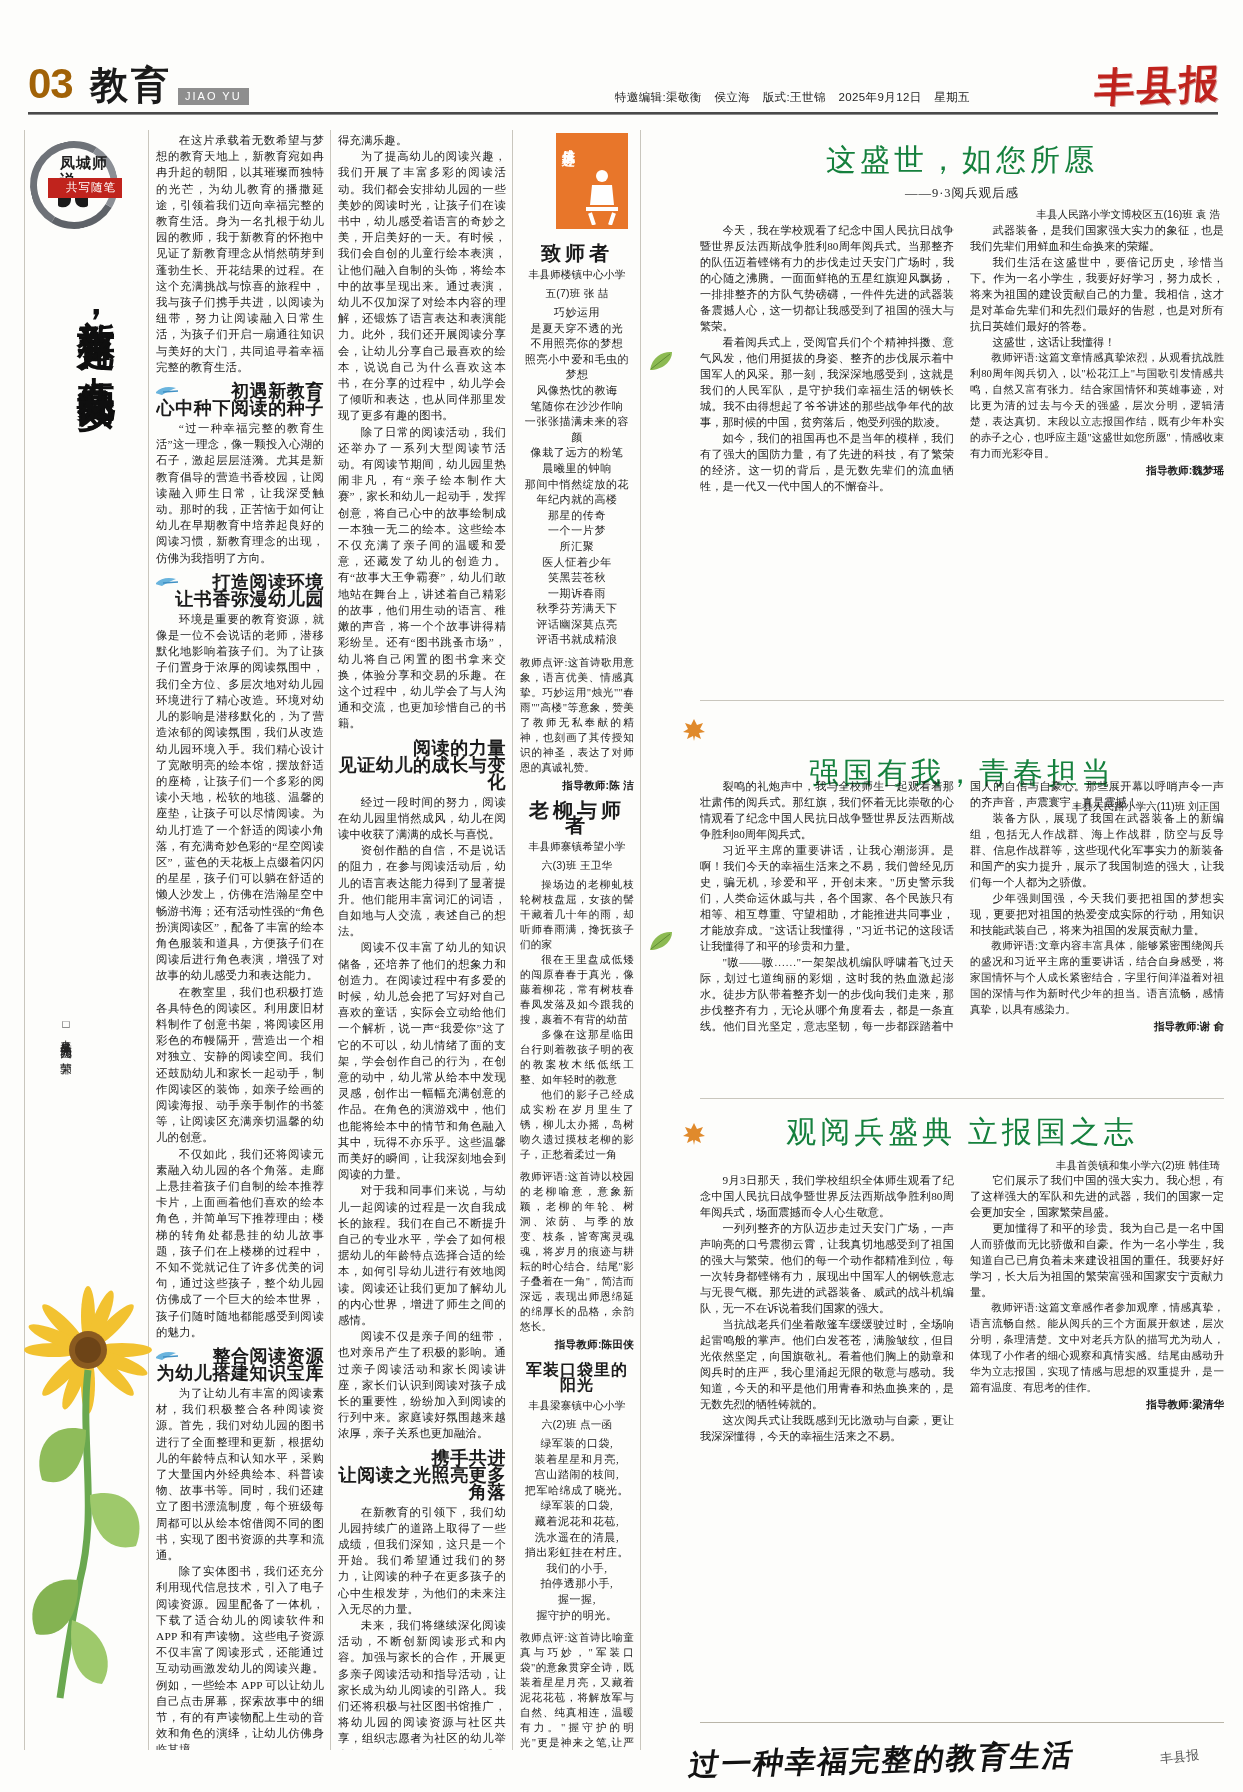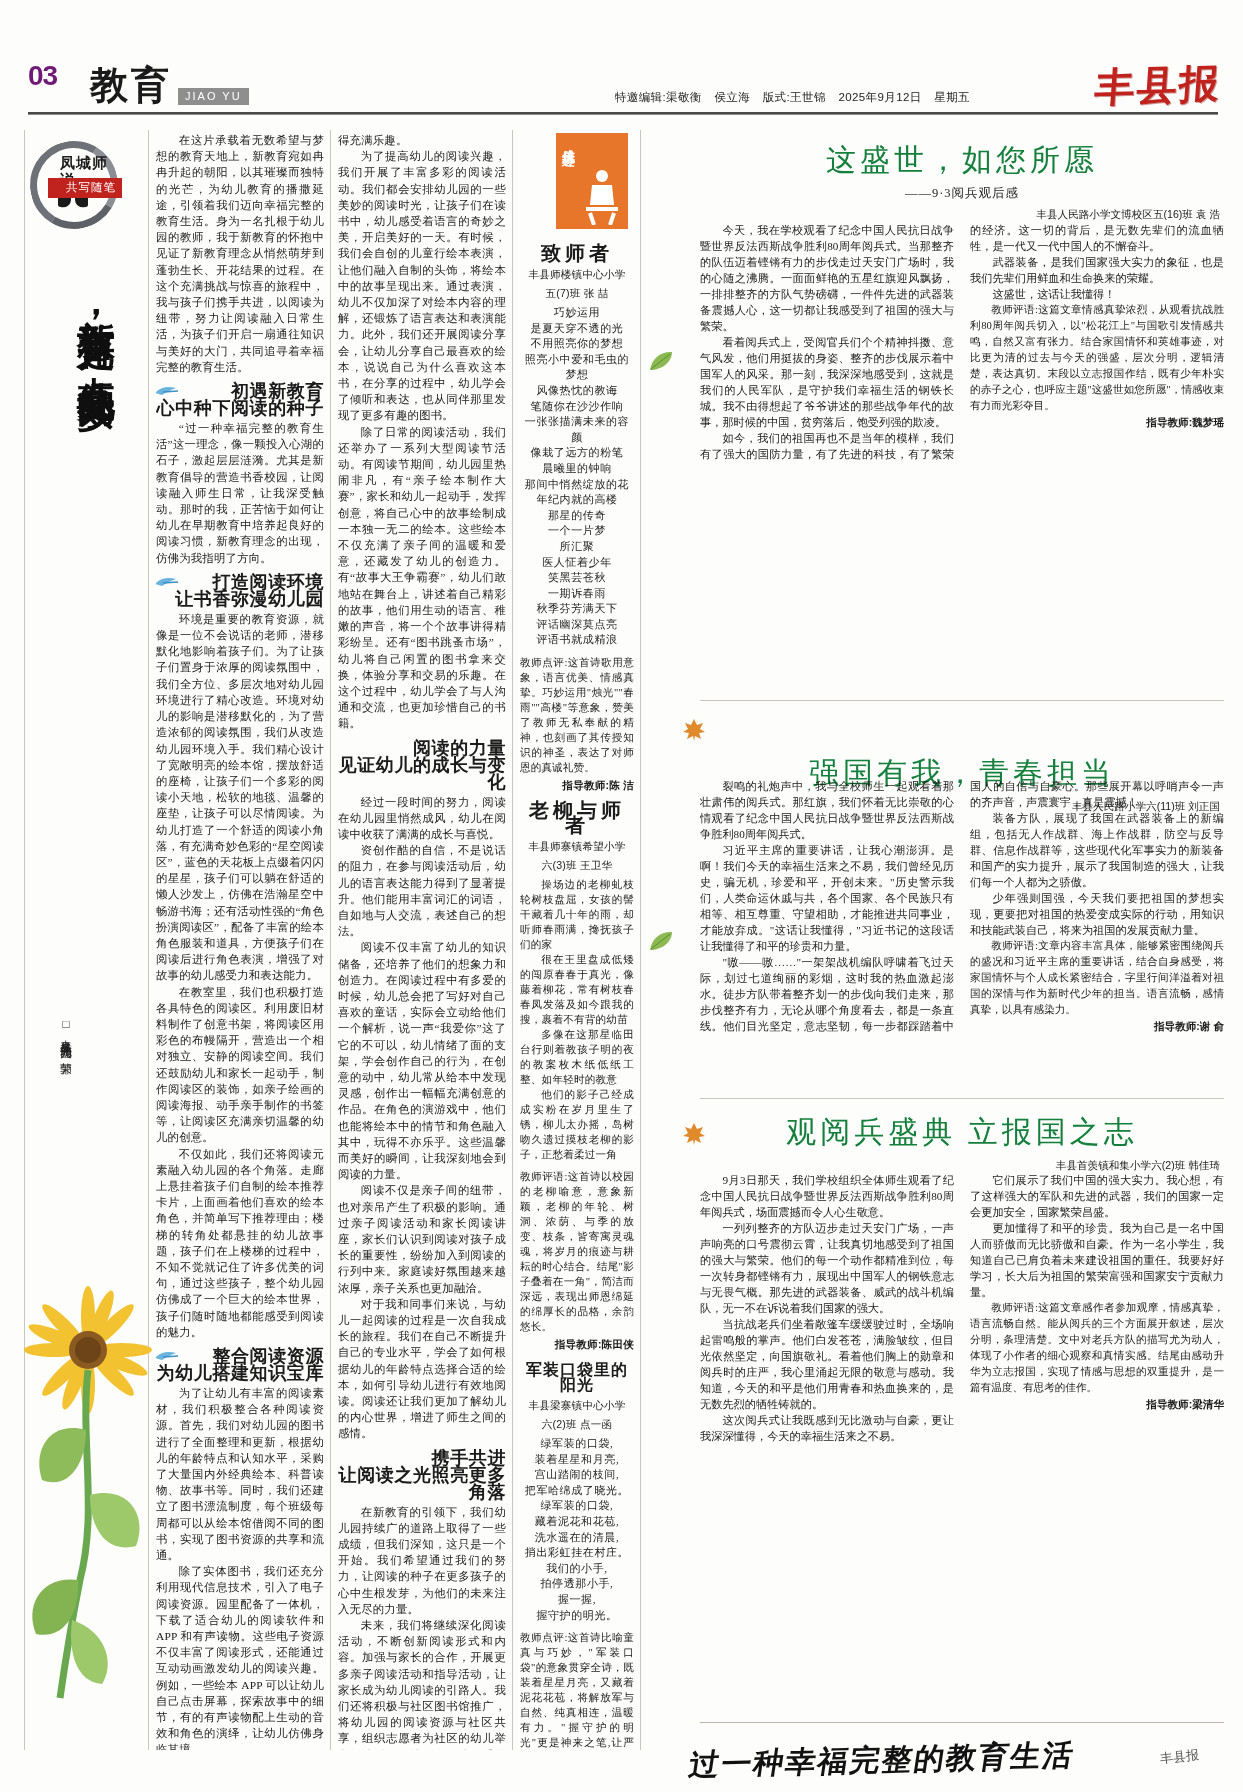--- a/index.html
+++ b/index.html
@@ -7,21 +7,21 @@
     width: 1243px; height: 1792px;
     background: #fdfdfb;
     font-family: "Liberation Serif", "DejaVu Serif", serif;
     color: #161616;
     overflow: hidden;
   }
   .page { position: relative; width: 1243px; height: 1792px; background: #fdfdfb; }
   .pagenum {
     position: absolute; left: 28px; top: 60px;
     font-family: "Liberation Sans", sans-serif;
-    font-size: 28px; font-weight: bold; color: #701a75; letter-spacing: -1px;
+    font-size: 42px; font-weight: bold; color: #a16207; letter-spacing: -1px;
   }
   .section-name {
     position: absolute; left: 90px; top: 60px;
     font-family: "Liberation Sans", sans-serif;
     font-size: 38px; font-weight: bold; color: #1a1a1a; letter-spacing: 3px;
   }
   .section-pinyin {
     position: absolute; left: 178px; top: 88px;
     background: #8e8e8e; color: #fff;
     font-family: "Liberation Sans", sans-serif;
@@ -299,22 +299,22 @@
     <p style="text-indent:0">得充满乐趣。</p>
     <p>为了提高幼儿的阅读兴趣，我们开展了丰富多彩的阅读活动。我们都会安排幼儿园的一些美妙的阅读时光，让孩子们在读书中，幼儿感受着语言的奇妙之美，开启美好的一天。有时候，我们会自创的儿童行绘本表演，让他们融入自制的头饰，将绘本中的故事呈现出来。通过表演，幼儿不仅加深了对绘本内容的理解，还锻炼了语言表达和表演能力。此外，我们还开展阅读分享会，让幼儿分享自己最喜欢的绘本，说说自己为什么喜欢这本书，在分享的过程中，幼儿学会了倾听和表达，也从同伴那里发现了更多有趣的图书。</p>
     <p>除了日常的阅读活动，我们还举办了一系列大型阅读节活动。有阅读节期间，幼儿园里热闹非凡，有“亲子绘本制作大赛”，家长和幼儿一起动手，发挥创意，将自己心中的故事绘制成一本独一无二的绘本。这些绘本不仅充满了亲子间的温暖和爱意，还藏发了幼儿的创造力。有“故事大王争霸赛”，幼儿们敢地站在舞台上，讲述着自己精彩的故事，他们用生动的语言、稚嫩的声音，将一个个故事讲得精彩纷呈。还有“图书跳蚤市场”，幼儿将自己闲置的图书拿来交换，体验分享和交易的乐趣。在这个过程中，幼儿学会了与人沟通和交流，也更加珍惜自己的书籍。</p>
     <div class="sub">
       <div>阅读的力量</div>
       <div>见证幼儿的成长与变化</div>
     </div>
     <p>经过一段时间的努力，阅读在幼儿园里悄然成风，幼儿在阅读中收获了满满的成长与喜悦。</p>
     <p>资创作酷的自信，不是说话的阻力，在参与阅读活动后，幼儿的语言表达能力得到了显著提升。他们能用丰富词汇的词语，自如地与人交流，表述自己的想法。</p>
     <p>阅读不仅丰富了幼儿的知识储备，还培养了他们的想象力和创造力。在阅读过程中有多爱的时候，幼儿总会把了写好对自己喜欢的童话，实际会立动给他们一个解析，说一声“我爱你”这了它的不可以，幼儿情绪了面的支架，学会创作自己的行为，在创意的动中，幼儿常从给本中发现灵感，创作出一幅幅充满创意的作品。在角色的演游戏中，他们也能将绘本中的情节和角色融入其中，玩得不亦乐乎。这些温馨而美好的瞬间，让我深刻地会到阅读的力量。</p>
+    <p>对于我和同事们来说，与幼儿一起阅读的过程是一次自我成长的旅程。我们在自己不断提升自己的专业水平，学会了如何根据幼儿的年龄特点选择合适的绘本，如何引导幼儿进行有效地阅读。阅读还让我们更加了解幼儿的内心世界，增进了师生之间的感情。</p>
     <p>阅读不仅是亲子间的纽带，也对亲吊产生了积极的影响。通过亲子阅读活动和家长阅读讲座，家长们认识到阅读对孩子成长的重要性，纷纷加入到阅读的行列中来。家庭读好氛围越来越浓厚，亲子关系也更加融洽。</p>
-    <p>对于我和同事们来说，与幼儿一起阅读的过程是一次自我成长的旅程。我们在自己不断提升自己的专业水平，学会了如何根据幼儿的年龄特点选择合适的绘本，如何引导幼儿进行有效地阅读。阅读还让我们更加了解幼儿的内心世界，增进了师生之间的感情。</p>
     <div class="sub">
       <div>携手共进</div>
       <div>让阅读之光照亮更多角落</div>
     </div>
     <p>在新教育的引领下，我们幼儿园持续广的道路上取得了一些成绩，但我们深知，这只是一个开始。我们希望通过我们的努力，让阅读的种子在更多孩子的心中生根发芽，为他们的未来注入无尽的力量。</p>
     <p>未来，我们将继续深化阅读活动，不断创新阅读形式和内容。加强与家长的合作，开展更多亲子阅读活动和指导活动，让家长成为幼儿阅读的引路人。我们还将积极与社区图书馆推广，将幼儿园的阅读资源与社区共享，组织志愿者为社区的幼儿举办阅读活动，让更多的孩子受益于阅读。</p>
     <p>在追逐新教育的道路上，虽然会遇到各种困难和挑战，但我相信，只要我们怀着对教育的热情与执着，就一定能在新教育的照耀下，让阅读的光芒照亮每一个孩子。让我们携手共进，以阅读为帆，以书为翼，载着幼儿驶向知识的彼岸，在书香中书写属于他们的精彩人生。</p>
 
   </div>
 
@@ -409,20 +409,21 @@
   <div style="position:absolute; left:700px; top:140px; width:524px;">
     <div class="hl hl1">这盛世，如您所愿</div>
     <div class="hl-sub">——9·3阅兵观后感</div>
     <div class="hl-by">丰县人民路小学文博校区五(16)班    袁 浩</div>
   </div>
   <div class="twocol" style="position:absolute; left:700px; top:222px; width:524px; height:460px; overflow:hidden;">
     <p>今天，我在学校观看了纪念中国人民抗日战争暨世界反法西斯战争胜利80周年阅兵式。当那整齐的队伍迈着铿锵有力的步伐走过天安门广场时，我的心随之沸腾。一面面鲜艳的五星红旗迎风飘扬，一排排整齐的方队气势磅礴，一件件先进的武器装备震撼人心，这一切都让我感受到了祖国的强大与繁荣。</p>
     <p>看着阅兵式上，受阅官兵们个个精神抖擞、意气风发，他们用挺拔的身姿、整齐的步伐展示着中国军人的风采。那一刻，我深深地感受到，这就是我们的人民军队，是守护我们幸福生活的钢铁长城。我不由得想起了爷爷讲述的那些战争年代的故事，那时候的中国，贫穷落后，饱受列强的欺凌。</p>
     <p>如今，我们的祖国再也不是当年的模样，我们有了强大的国防力量，有了先进的科技，有了繁荣的经济。这一切的背后，是无数先辈们的流血牺牲，是一代又一代中国人的不懈奋斗。</p>
     <p>武器装备，是我们国家强大实力的象征，也是我们先辈们用鲜血和生命换来的荣耀。</p>
+    <p>我们生活在这盛世中，要倍记历史，珍惜当下。作为一名小学生，我要好好学习，努力成长，将来为祖国的建设贡献自己的力量。我相信，这才是对革命先辈们和先烈们最好的告慰，也是对所有抗日英雄们最好的答卷。</p>
     <p>这盛世，这话让我懂得！</p>
     <p style="font-size:10.6px">教师评语:这篇文章情感真挚浓烈，从观看抗战胜利80周年阅兵切入，以"松花江上"与国歌引发情感共鸣，自然又富有张力。结合家国情怀和英雄事迹，对比更为清的过去与今天的强盛，层次分明，逻辑清楚，表达真切。末段以立志报国作结，既有少年朴实的赤子之心，也呼应主题"这盛世如您所愿"，情感收束有力而光彩夺目。</p>
     <p style="text-align:right; text-indent:0; font-weight:bold; font-size:10.6px; font-family:'Liberation Sans',sans-serif;">指导教师:魏梦瑶</p>
   </div>
 
   <div class="rule-h" style="left:700px; top:700px; width:524px;"></div>
   <div style="position:absolute; left:700px; top:753px; width:524px;">
     <div class="hl hl1">强国有我，青春担当</div>
     <div class="hl-by">丰县人民路小学六(11)班    刘正国</div>
   </div>

